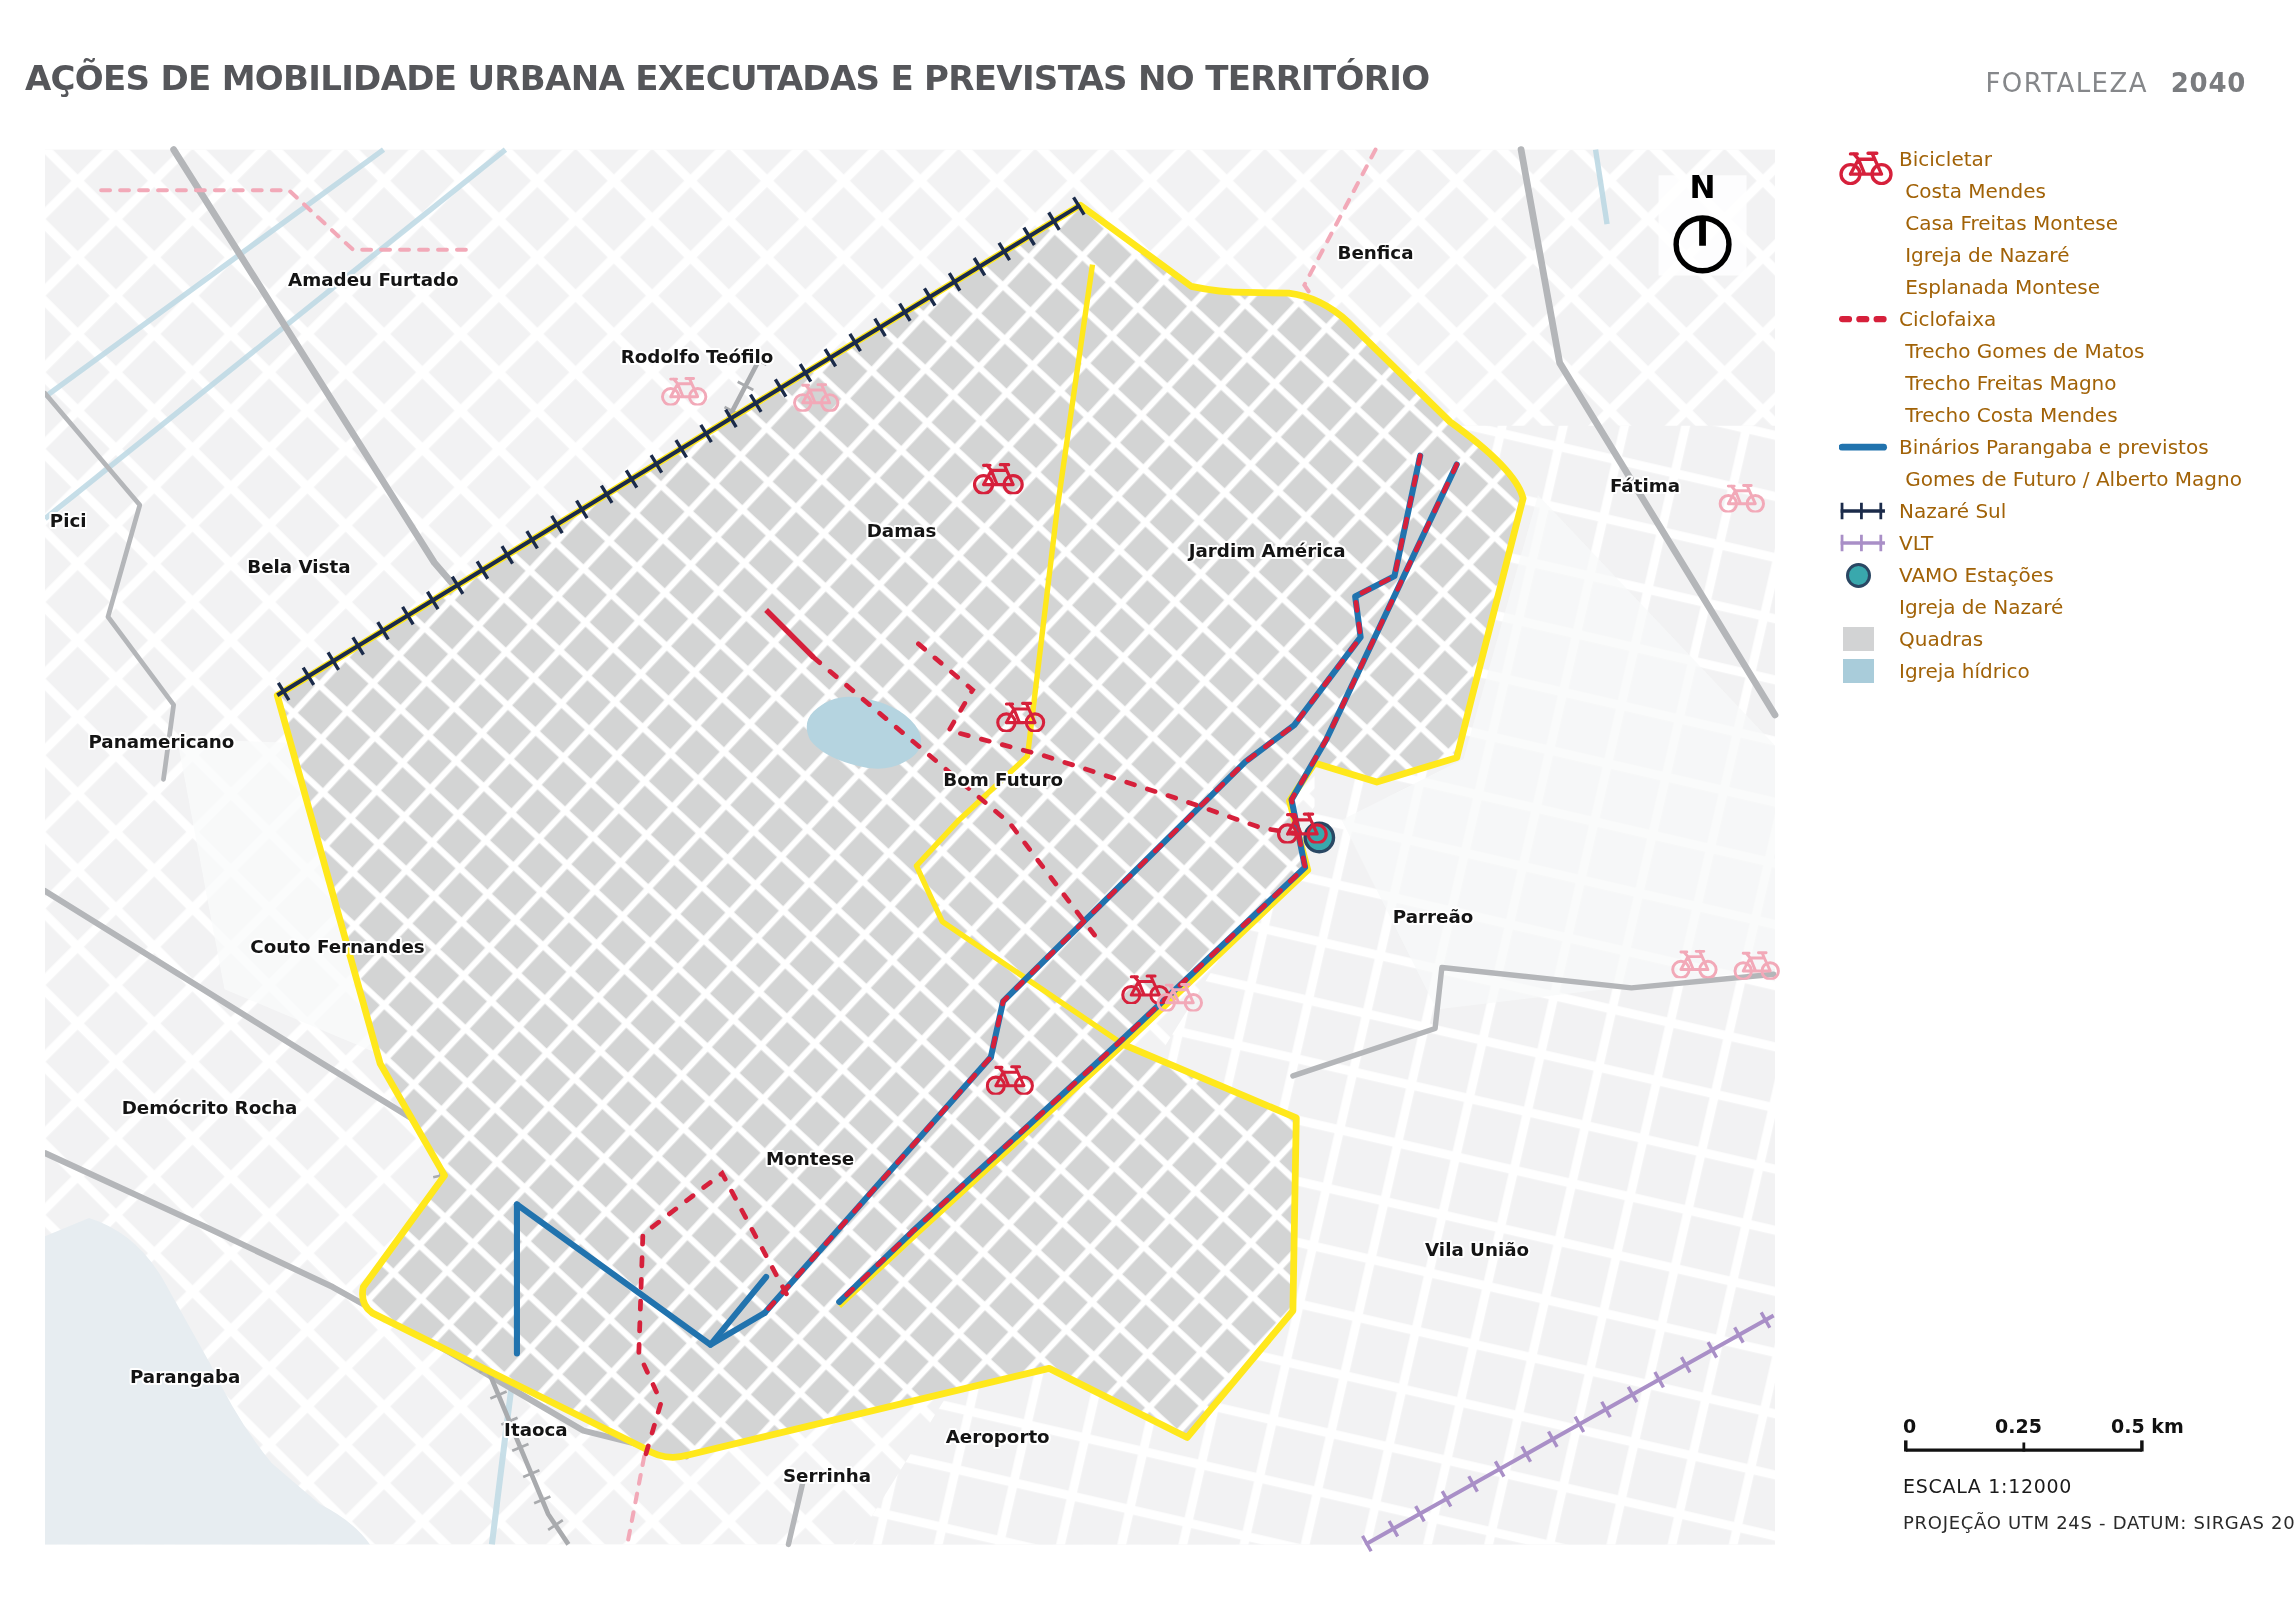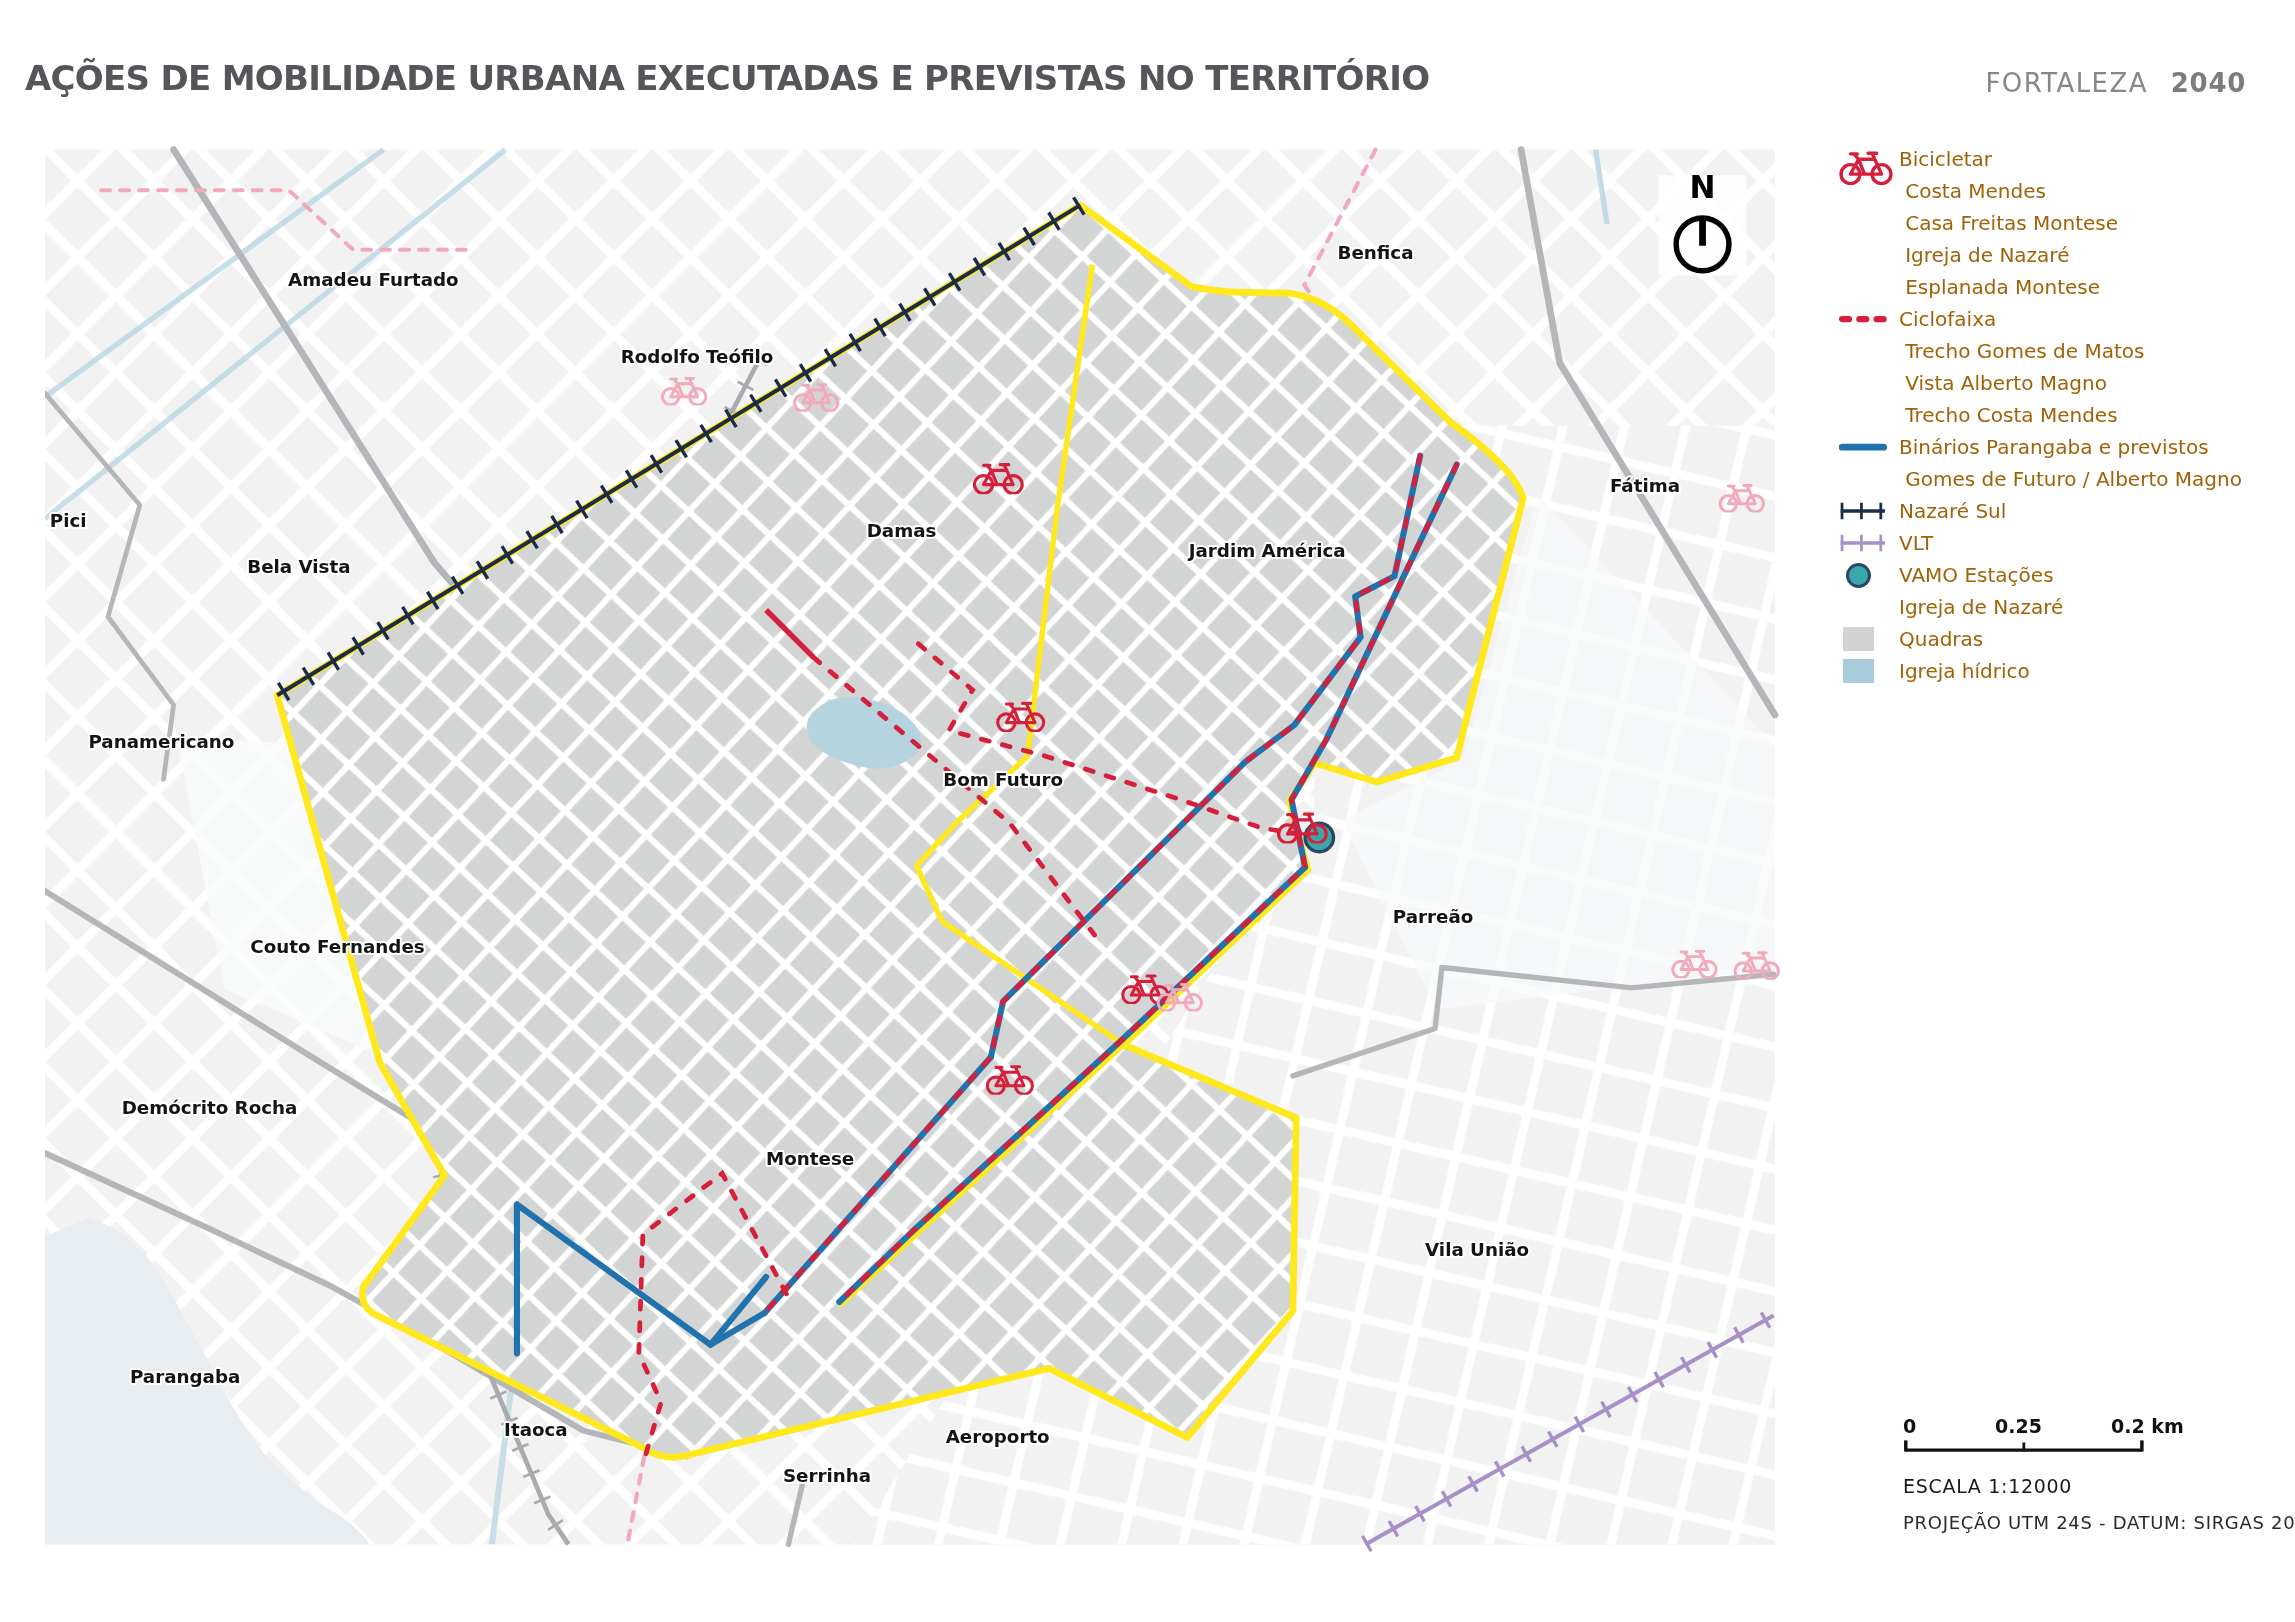--- a/index.html
+++ b/index.html
@@ -225,21 +225,21 @@
         </svg>
     </span>
     <span class="llab">Ciclofaixa</span>
   </div>
   <div class="lrow indent">
       <span class="lsym"></span>
       <span class="llab">Trecho Gomes de Matos</span>
     </div>
   <div class="lrow indent">
       <span class="lsym"></span>
-      <span class="llab">Vista Alberto Magno</span>
+      <span class="llab">Trecho Freitas Magno</span>
     </div>
   <div class="lrow indent">
       <span class="lsym"></span>
       <span class="llab">Trecho Costa Mendes</span>
     </div>
   <div class="lrow">
     <span class="lsym">
       <svg width="49" height="8.3" viewBox="0 0 70 12">
           <line x1="4" y1="6" x2="64" y2="6" stroke="#2173ae" stroke-width="10" stroke-linecap="round"></line>
         </svg>
@@ -289,21 +289,21 @@
         <span class="sw sw-agua"></span>
       </span>
     <span class="llab">Igreja hídrico</span>
   </div>
 </div>
 
 <div class="scaleblock">
   <div class="sb-labels">
     <span class="sb-l0">0</span>
     <span class="sb-l1">0.25</span>
-    <span class="sb-l2">0.2 km</span>
+    <span class="sb-l2">0.5 km</span>
   </div>
   <svg width="250" height="15.3" viewBox="0 0 360 22">
     <line x1="4" y1="16" x2="344" y2="16" stroke="#111" stroke-width="5"></line>
     <line x1="4" y1="2" x2="4" y2="18" stroke="#111" stroke-width="5"></line>
     <line x1="174" y1="5" x2="174" y2="18" stroke="#111" stroke-width="4"></line>
     <line x1="344" y1="2" x2="344" y2="18" stroke="#111" stroke-width="5"></line>
   </svg>
   <div class="escala">
     <span>ESCALA</span>
     <b>1:12000</b>

